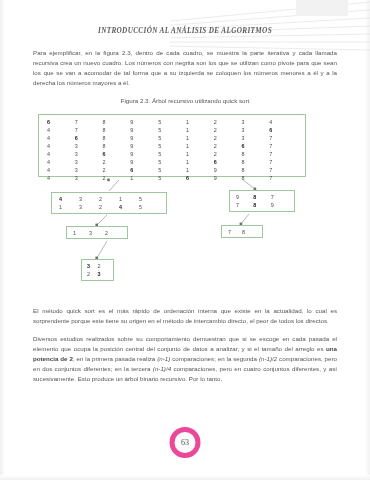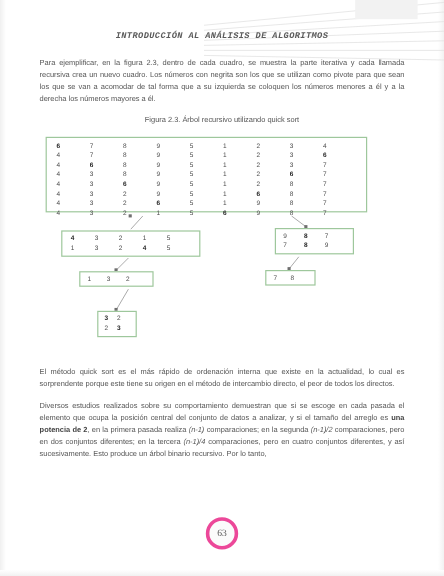--- a/index.html
+++ b/index.html
@@ -56,21 +56,21 @@
     width: 52px;
     height: 16px;
     background: #f2f2f2;
   }
   .hdr {
     position: absolute;
     top: 27px;
     left: 0;
     right: 0;
     text-align: center;
-    font-family: Liberation Mono, monospace;
+    font-family: Liberation Serif, serif;
     font-style: italic;
     font-weight: bold;
     font-size: 7.2px;
     letter-spacing: 0.35px;
     color: #5a5a5a;
   }
   .body-col {
     position: absolute;
     left: 33px;
     right: 33px;
@@ -151,21 +151,21 @@
   #box-l3 .ncell { width: 12px; }
 
   .footer-num {
     position: absolute;
     left: 50%;
     transform: translateX(-50%);
     bottom: 22px;
     width: 21px;
     height: 21px;
     border-radius: 50%;
-    border: 3px solid #ec4899;
+    border: 5px solid #ec4899;
     background: #fbfbfb;
     display: flex;
     align-items: center;
     justify-content: center;
     font-family: "Liberation Serif", serif;
     font-size: 8px;
     color: #555555;
   }
 </style>
 </head>

